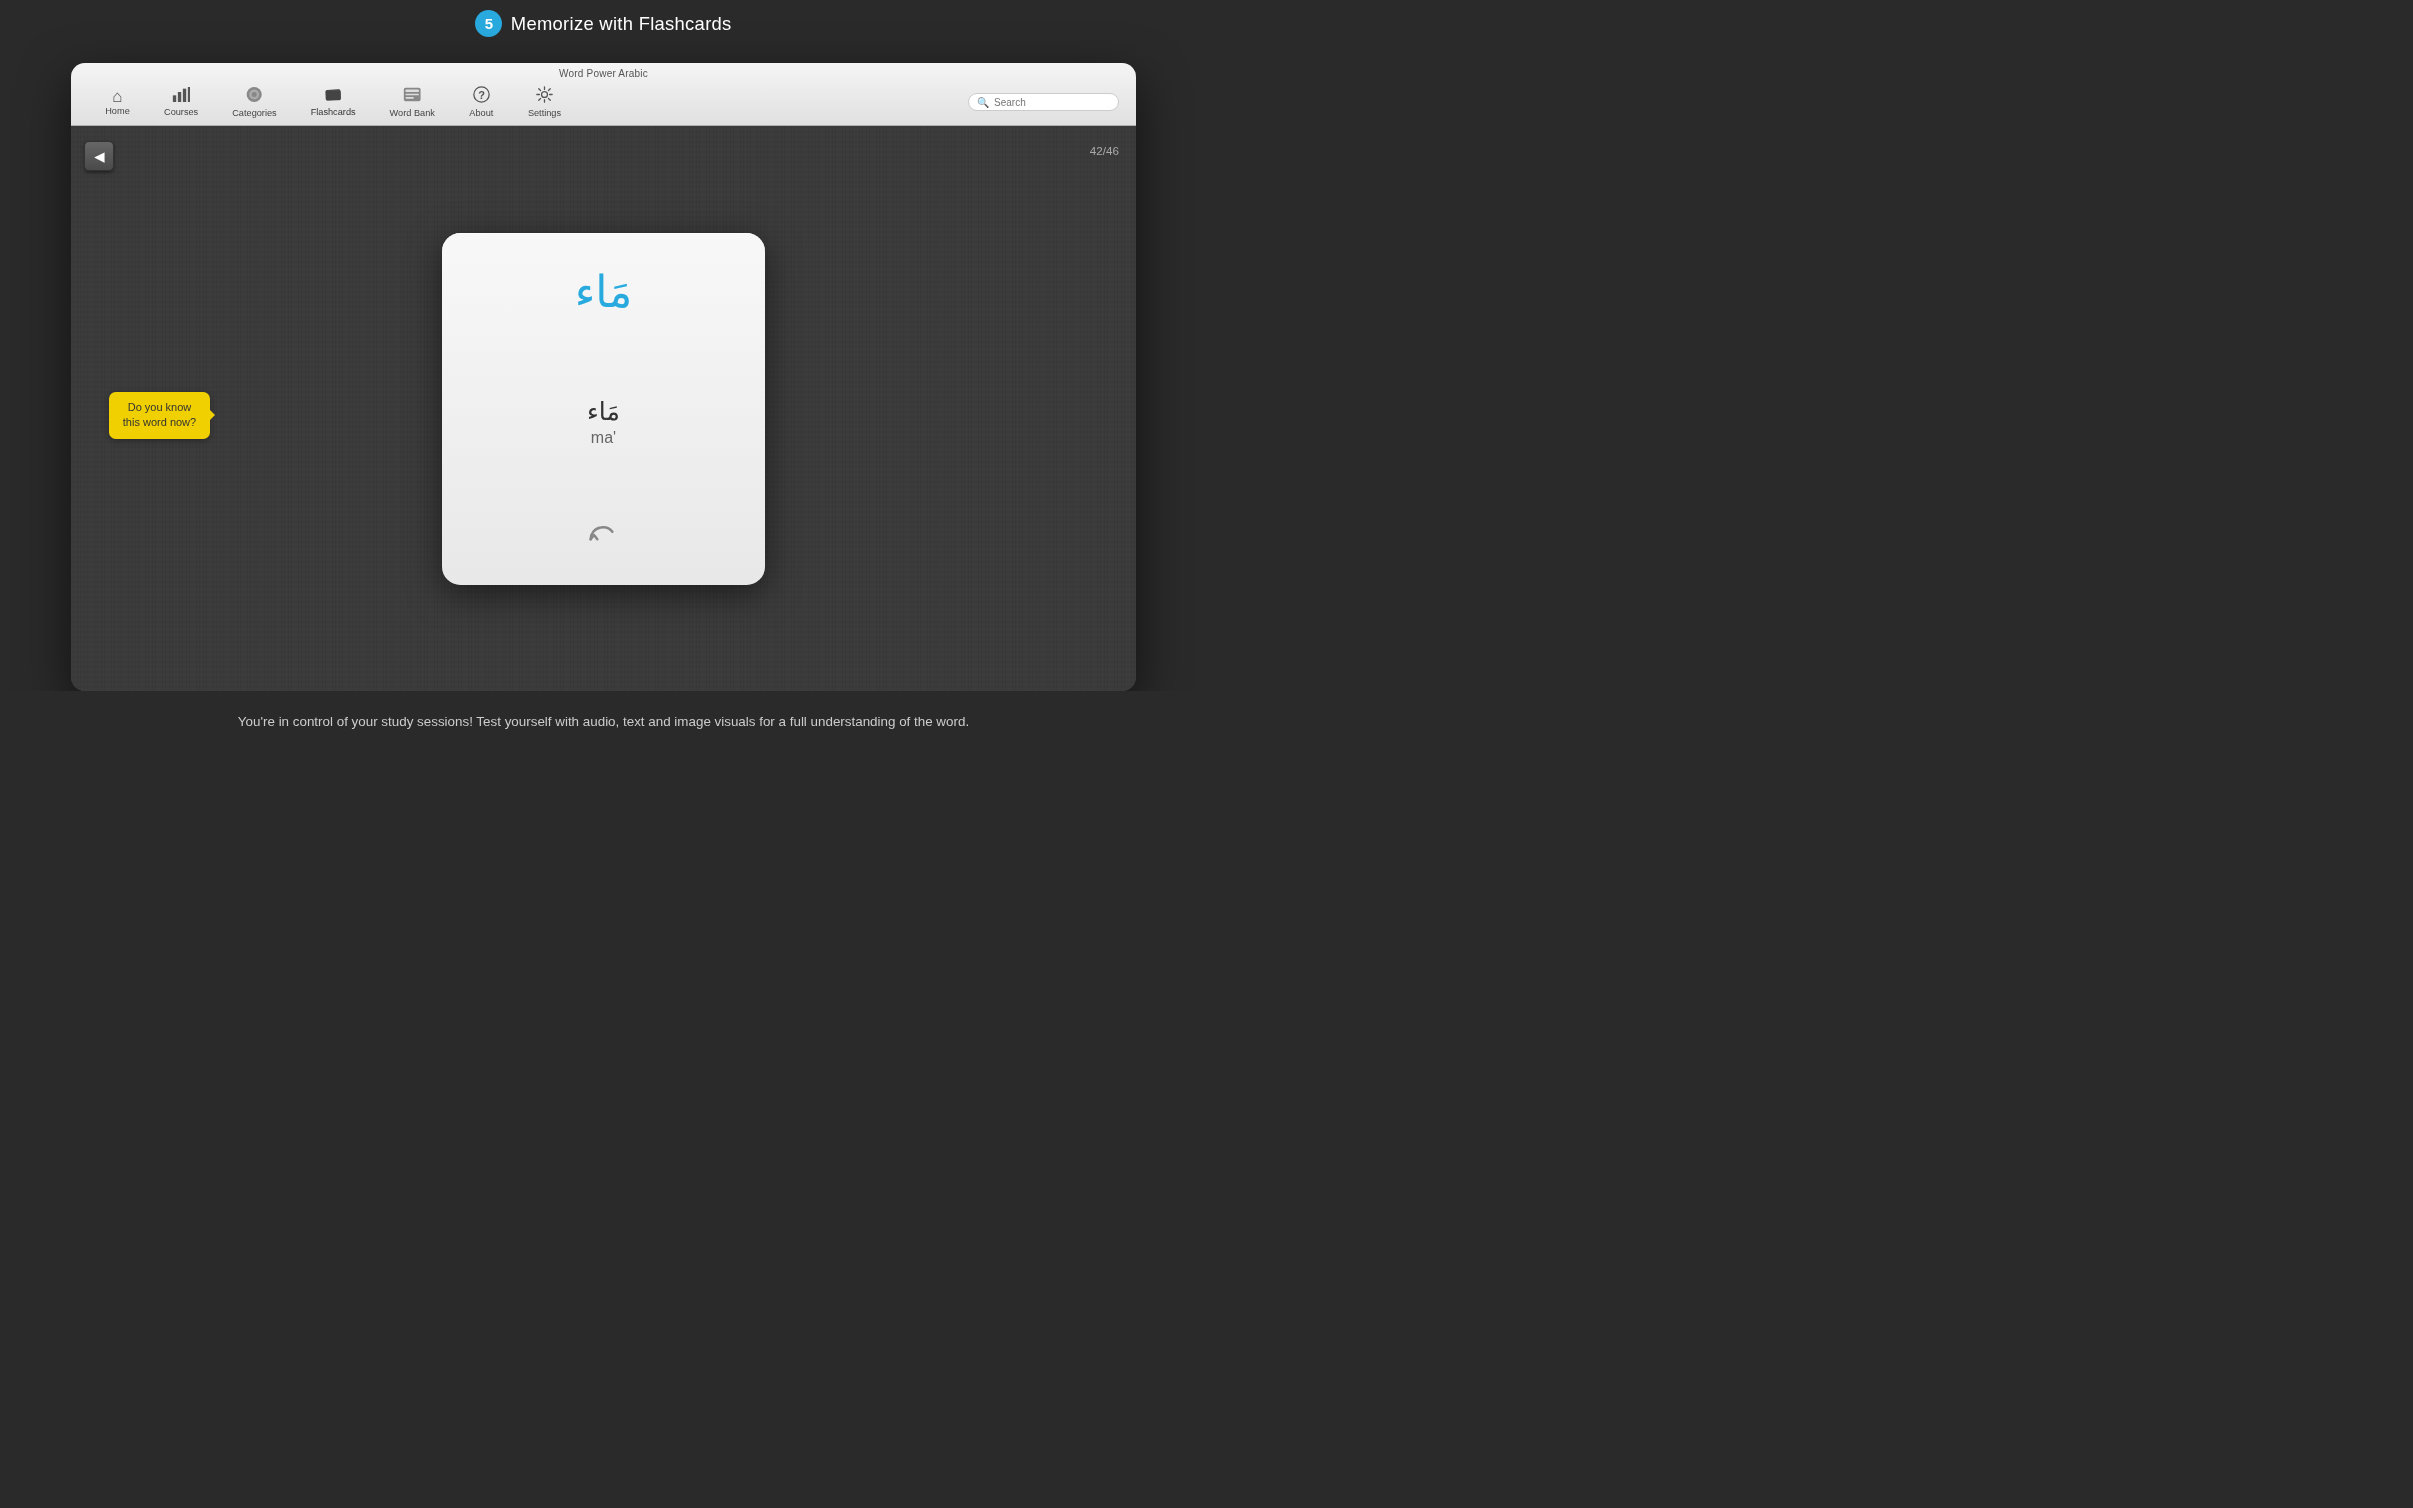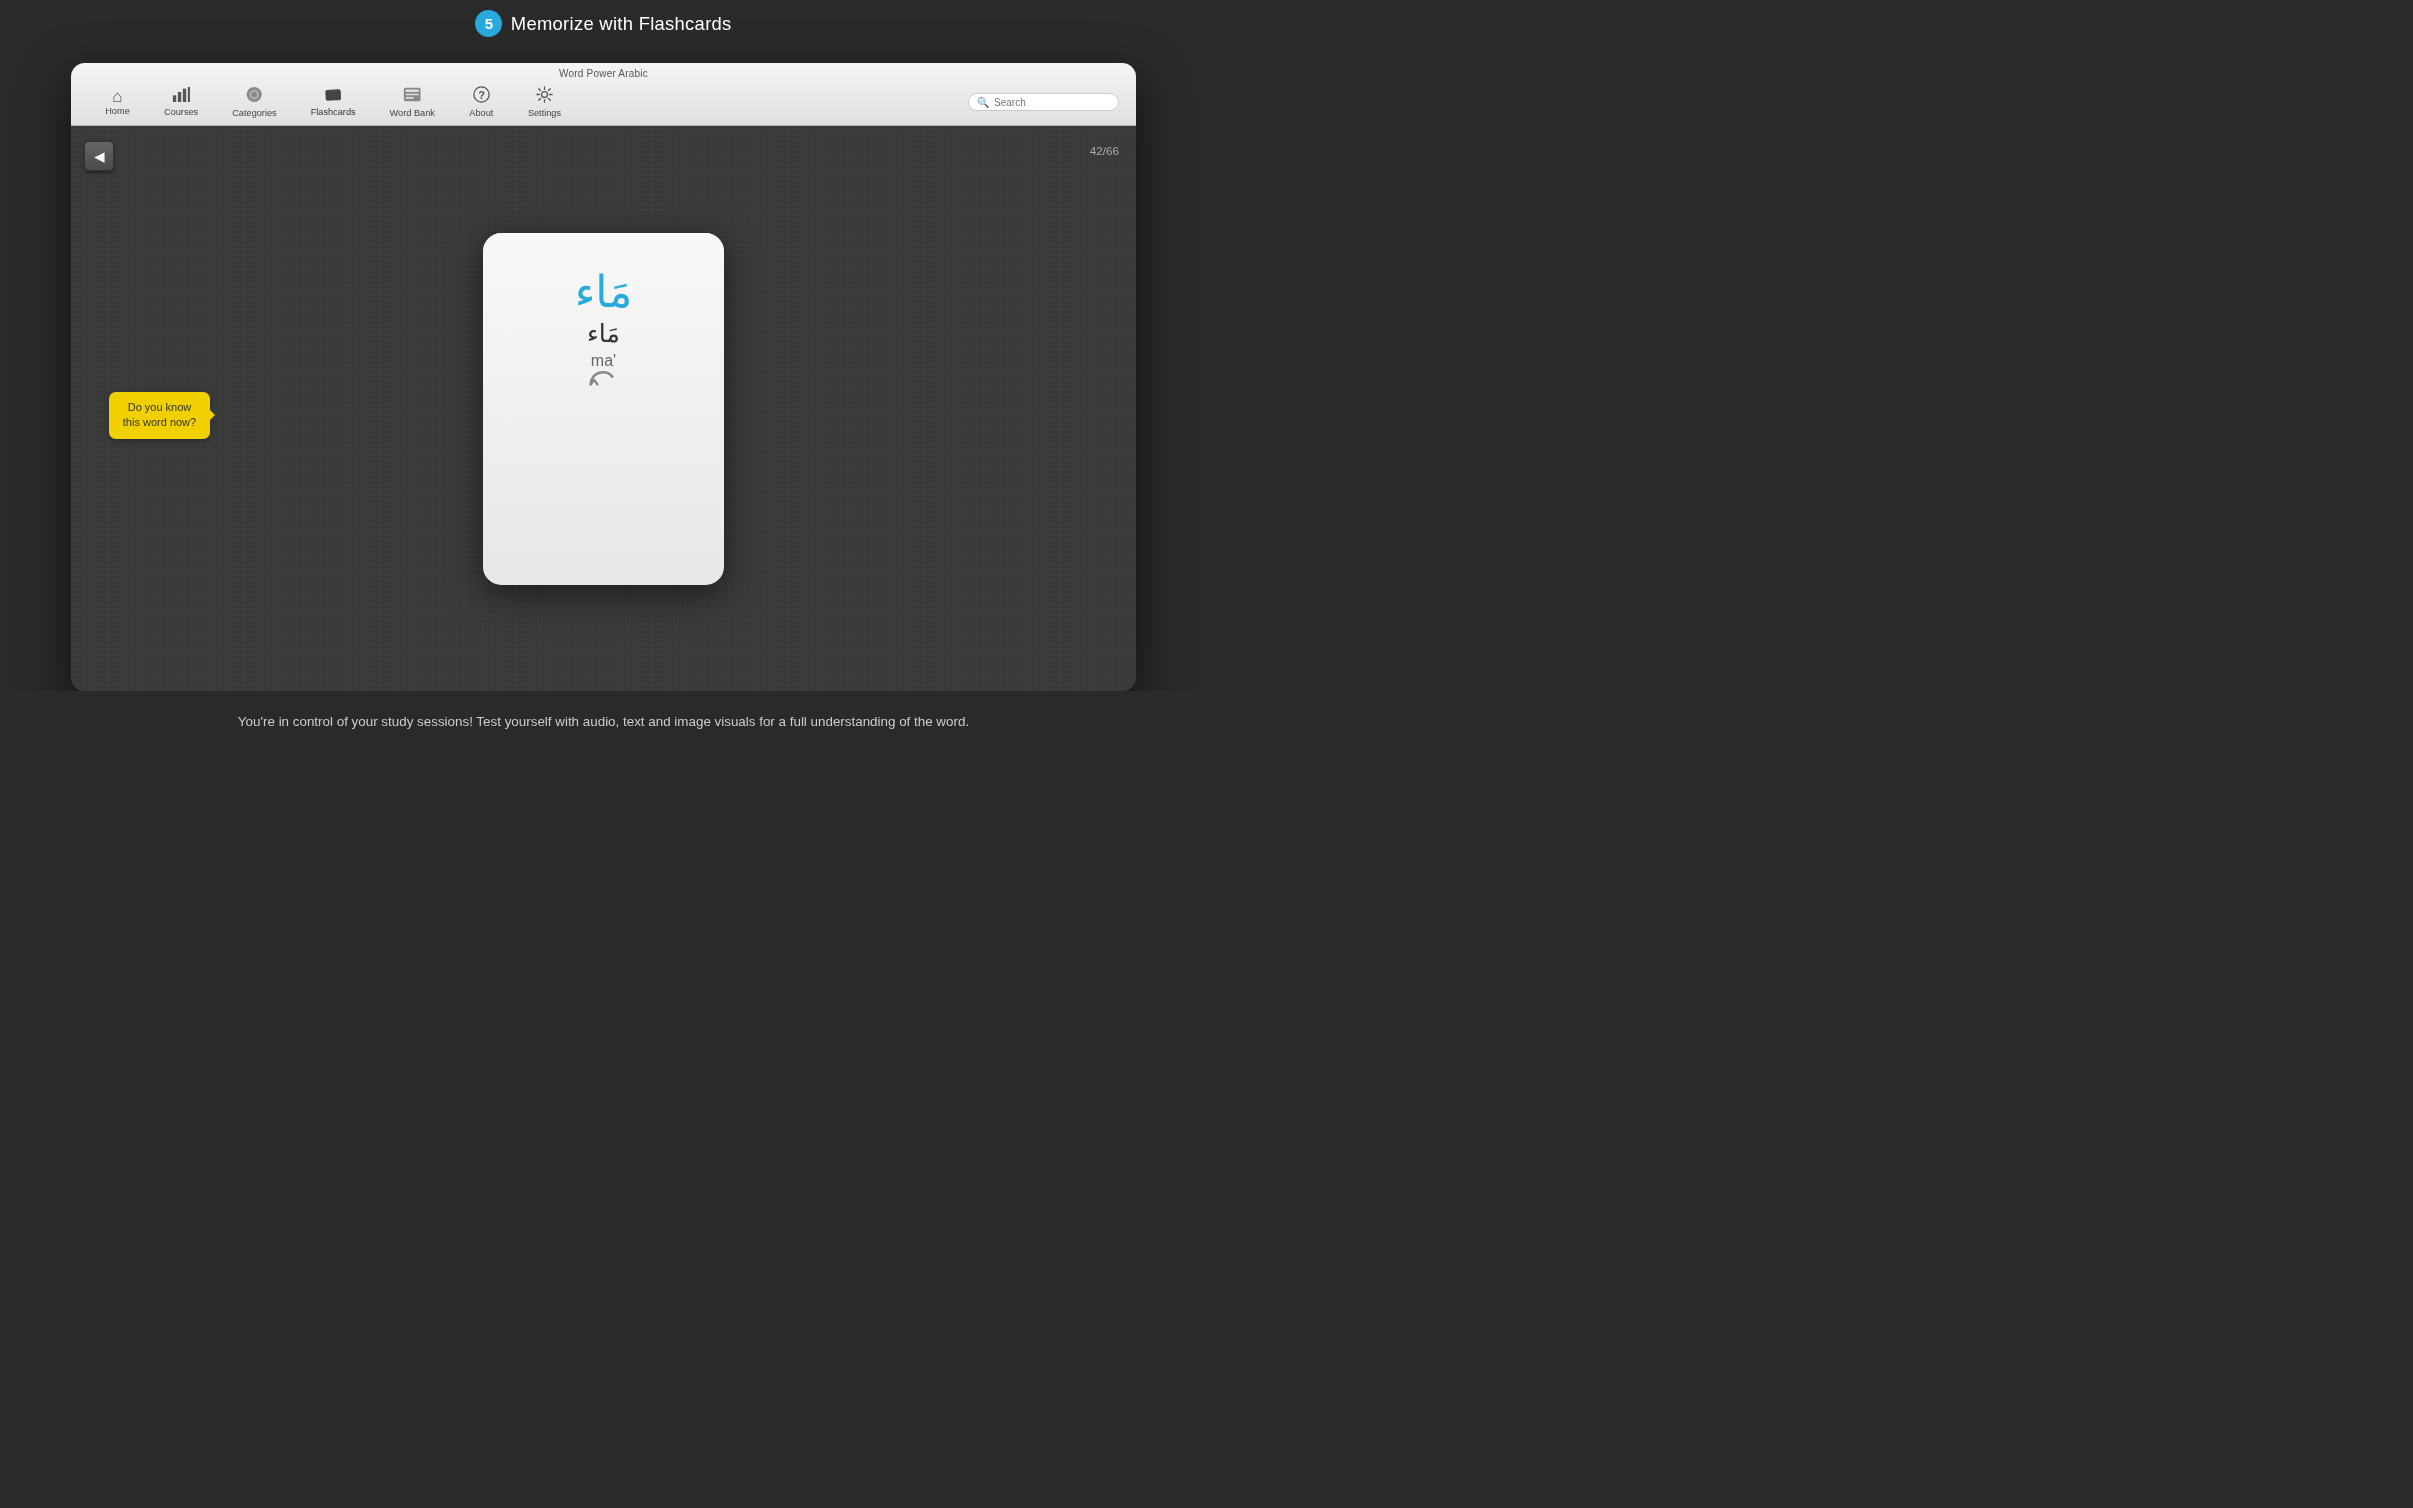--- a/index.html
+++ b/index.html
@@ -182,29 +182,29 @@
     .progress-indicator {
       position: absolute;
       top: 18.4px;
       right: 17px;
       color: #aaa;
       font-size: 11.7px;
     }
 
     
     .flashcard {
-      width: 241px;
+      width: 323px;
       height: 352px;
       background: linear-gradient(to bottom, #f8f8f8, #e8e8e8);
       border-radius: 18.4px;
       box-shadow: 0 8.4px 34px rgba(0,0,0,0.5), inset 0 0.8px 0 rgba(255,255,255,0.8);
       display: flex;
       flex-direction: column;
       align-items: center;
-      justify-content: flex-start;
+      justify-content: space-between;
       padding: 34px 17px 29px;
       position: relative;
       cursor: pointer;
     }
 
     .card-arabic-main {
       font-size: 44px;
       color: #29aadf;
       direction: rtl;
       font-family: "Arabic Typesetting", "Traditional Arabic", serif;
@@ -393,21 +393,21 @@
       </div>
     </div>
   </div>
 
   <div class="main-content">
 
     <div class="back-btn">
       <span class="back-btn-arrow">◀</span>
     </div>
 
-    <div class="progress-indicator">42/66</div>
+    <div class="progress-indicator">42/46</div>
 
     <div class="tooltip-bubble">Do you know this word now?</div>
 
     <div class="flashcard">
       <div class="card-arabic-main">مَاء</div>
 
       <div class="card-middle-section">
         <span class="card-arabic-secondary">مَاء</span>
         <span class="card-transliteration">ma'</span>
       </div>

